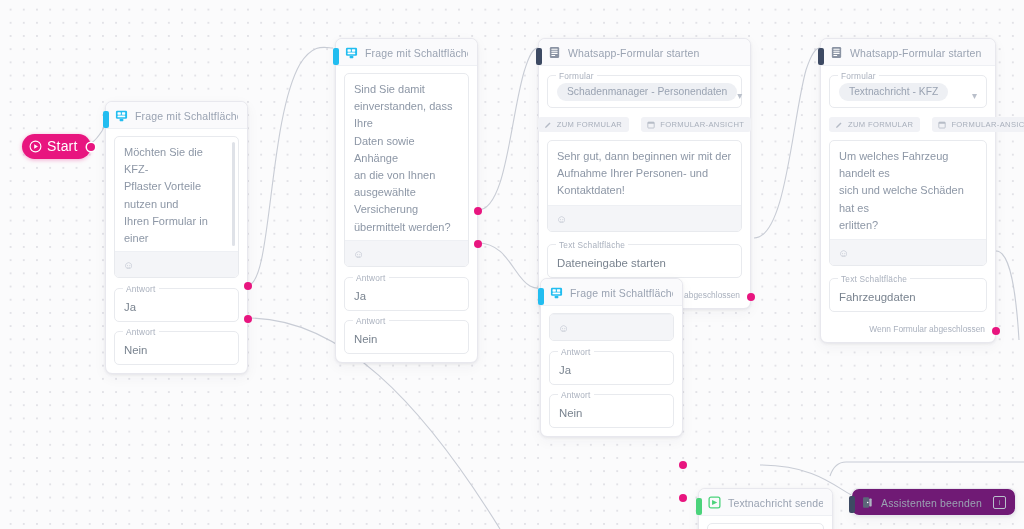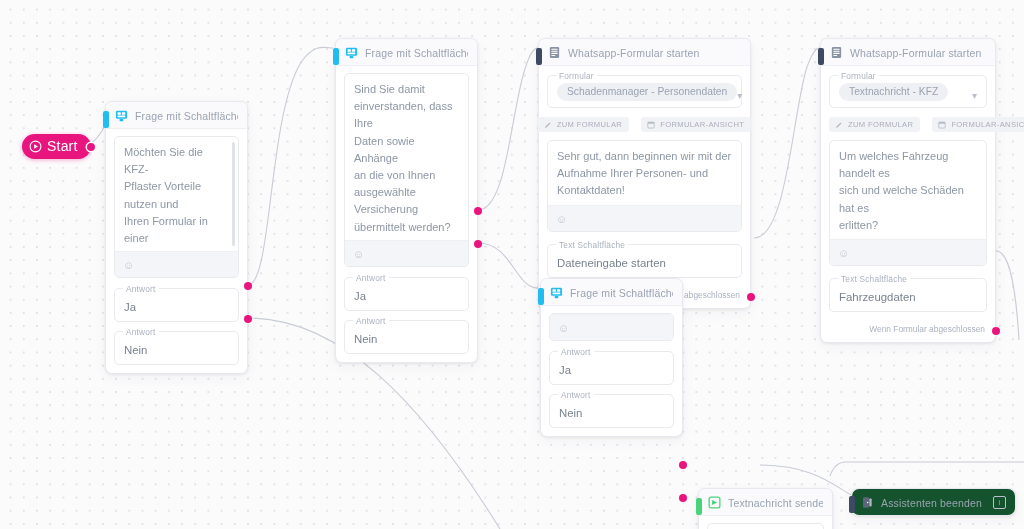--- a/index.html
+++ b/index.html
@@ -425,21 +425,21 @@
       <div class="msgbox">
         <div class="msgtext">
           
         </div>
       </div>
     </div>
   </div>
 
   <div class="node" id="n7" style="left:851px; top:488px; width:165px;">
     <span class="handle-in dark" style="top:7px;"></span>
-    <div class="node-head" style="border-bottom:none; border-radius:7px; background:#14532d;">
+    <div class="node-head" style="border-bottom:none; border-radius:7px; background:#701a75;">
       <span class="ico">
         <svg width="13" height="13" viewBox="0 0 14 14">
           <rect x="2.2" y="1.4" width="6.4" height="11.2" rx="1" fill="#5b6679"></rect>
           <rect x="8.9" y="2.6" width="2.6" height="8.8" rx=".8" fill="#aeb5c2"></rect>
           <circle cx="7.2" cy="7" r=".85" fill="#ffffff"></circle>
         </svg>
       </span>
       <span class="node-title">Assistenten beenden</span>
       <span class="endbadge">i</span>
     </div>

